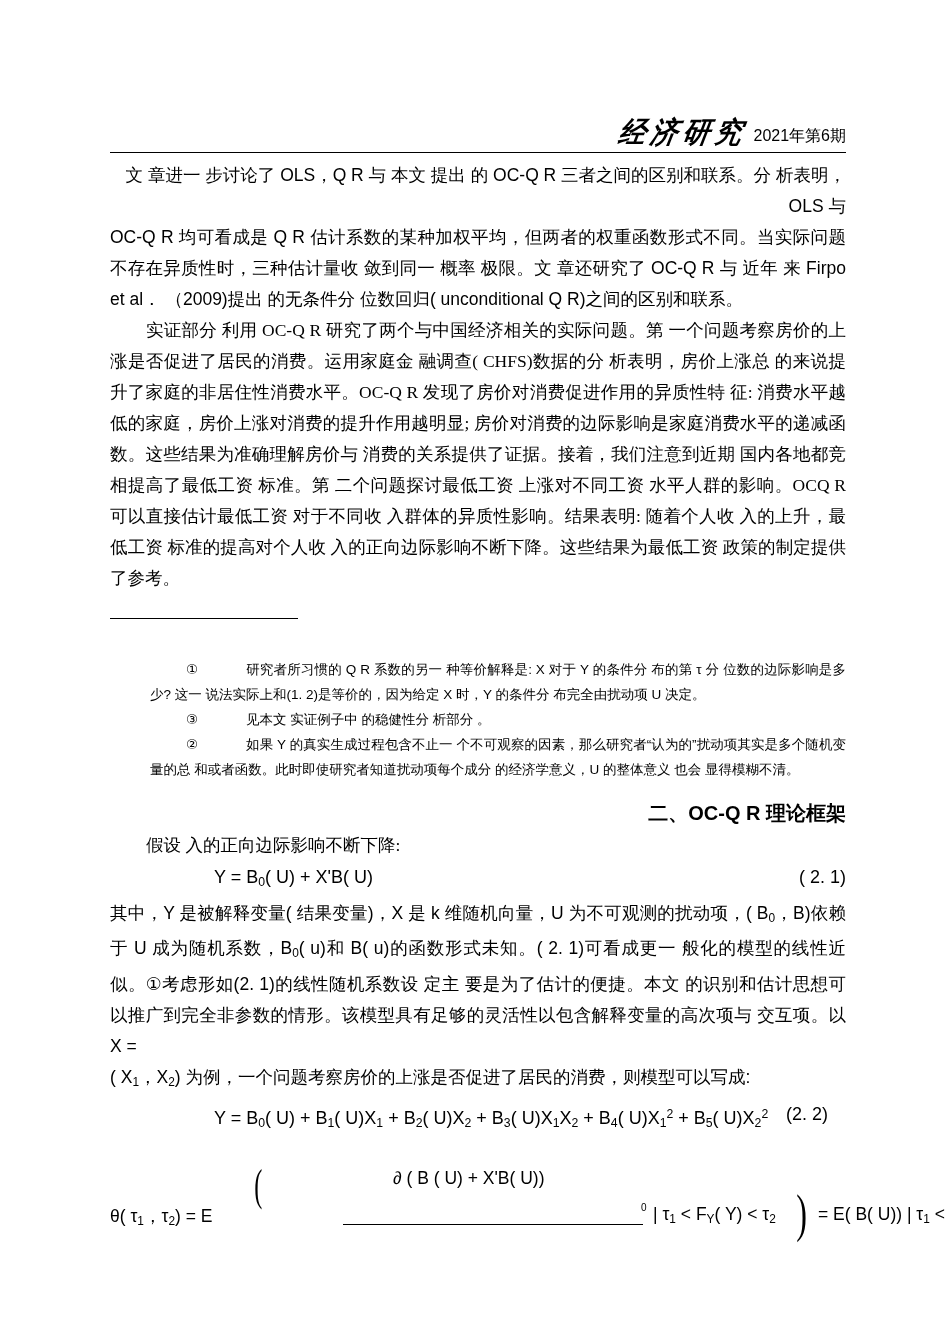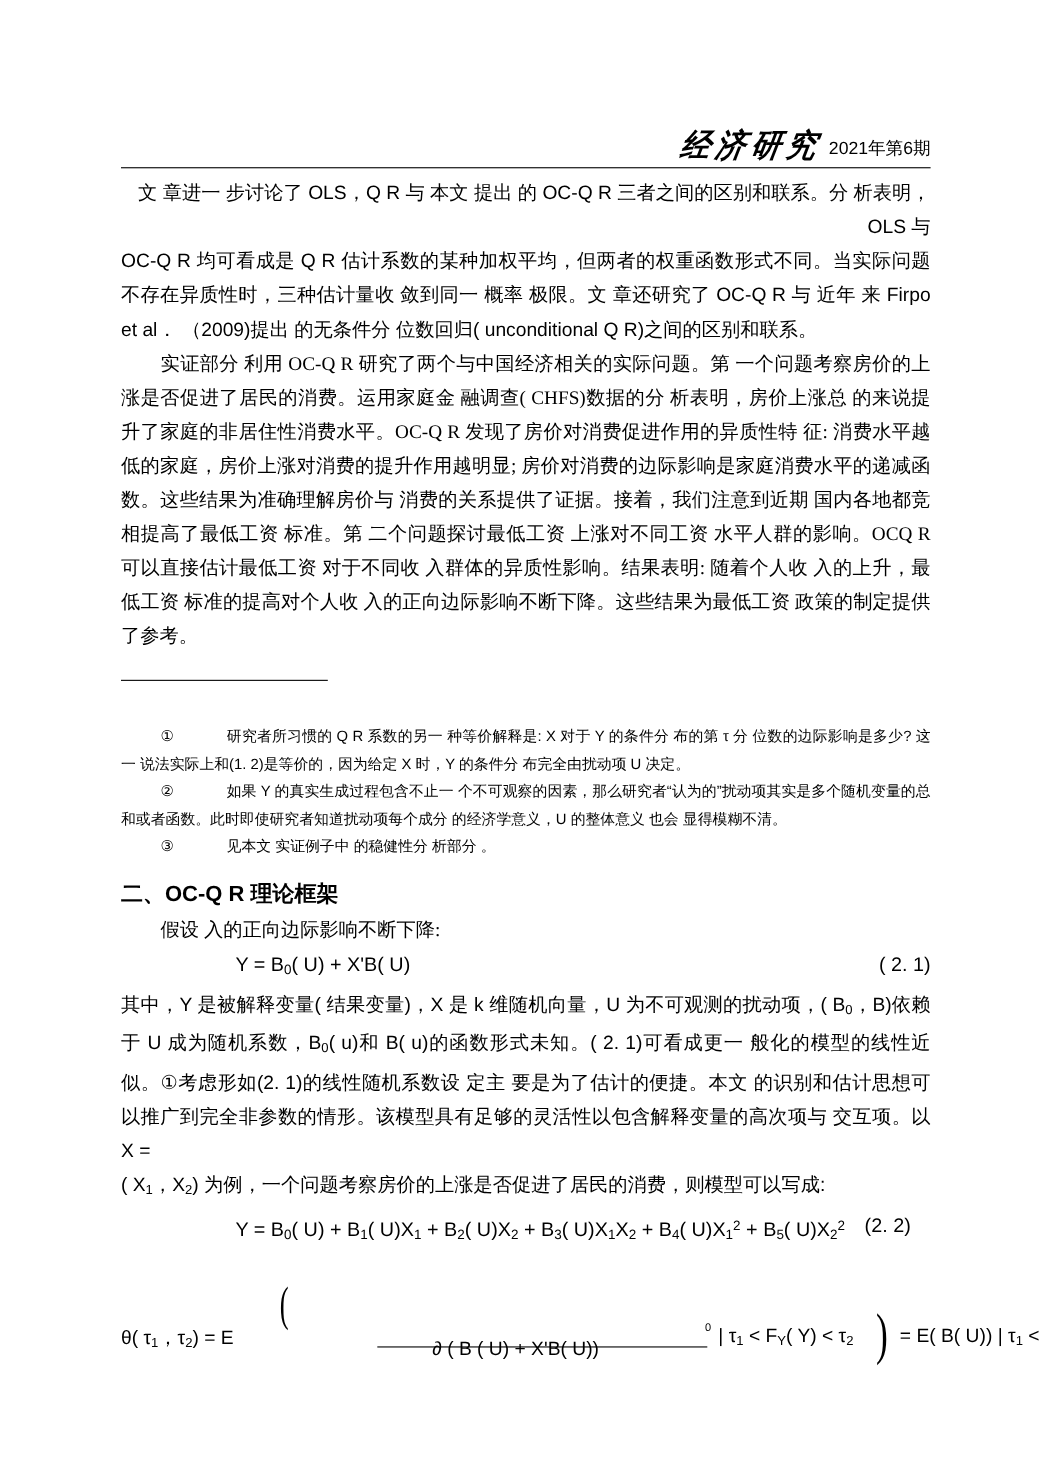--- a/index.html
+++ b/index.html
@@ -76,37 +76,38 @@
 
   
   .rule-foot {
     border-top: 1px solid #000;
     width: 188px;
     margin-top: 24px;
   }
 
   .footnotes {
     margin-top: 38px;
+    margin-left: 40px;
   }
   .fn {
     font-size: 13.5px;
     line-height: 25px;
     text-align: justify;
     text-justify: inter-ideograph;
     margin: 0;
   }
   .fn-marker {
     display: inline-block;
     width: 96px;
     text-indent: 36px;
   }
 
   
   .section-title {
-    text-align: left;
+    text-align: right;
     font-size: 20px;
     font-weight: bold;
     margin-top: 14px;
     line-height: 34px;
   }
 
   
   .eq-line {
     position: relative;
     font-size: 18px;
@@ -147,21 +148,20 @@
     font-size: 44px;
     line-height: 1;
     transform: scaleX(0.55);
     font-family: "Liberation Serif", "DejaVu Serif", serif;
   }
   .bigeq .numer {
     position: absolute;
     left: 283px;
     top: 16px;
     white-space: nowrap;
-    margin-top: 48px;
   }
   .bigeq .fracbar {
     position: absolute;
     left: 233px;
     top: 72px;
     width: 300px;
     border-top: 1px solid #000;
   }
   .bigeq .zero-sup {
     position: absolute;
@@ -211,24 +211,24 @@
     <p class="para">OC-Q R 均可看成是 Q R 估计系数的某种加权平均，但两者的权重函数形式不同。当实际问题不存在异质性时，三种估计量收 敛到同一 概率 极限。文 章还研究了 OC-Q R 与 近年 来 Firpo et al． （2009)提出 的无条件分 位数回归( unconditional Q R)之间的区别和联系。</p>
     <p class="para indent">实证部分 利用 OC-Q R 研究了两个与中国经济相关的实际问题。第 一个问题考察房价的上涨是否促进了居民的消费。运用家庭金 融调查( CHFS)数据的分 析表明，房价上涨总 的来说提升了家庭的非居住性消费水平。OC-Q R 发现了房价对消费促进作用的异质性特 征: 消费水平越低的家庭，房价上涨对消费的提升作用越明显; 房价对消费的边际影响是家庭消费水平的递减函数。这些结果为准确理解房价与 消费的关系提供了证据。接着，我们注意到近期 国内各地都竞相提高了最低工资 标准。第 二个问题探讨最低工资 上涨对不同工资 水平人群的影响。OCQ R 可以直接估计最低工资 对于不同收 入群体的异质性影响。结果表明: 随着个人收 入的上升，最低工资 标准的提高对个人收 入的正向边际影响不断下降。这些结果为最低工资 政策的制定提供了参考。</p>
 
     <div class="rule-foot"></div>
 
     <div class="footnotes">
       <p class="fn">
         <span class="fn-marker">①</span><span>研究者所习惯的 Q R 系数的另一 种等价解释是: X 对于 Y 的条件分 布的第 τ 分 位数的边际影响是多少? 这一 说法实际上和(1. 2)是等价的，因为给定 X 时，Y 的条件分 布完全由扰动项 U 决定。</span>
       </p>
       <p class="fn">
-        <span class="fn-marker">②</span><span>如果 Y 的真实生成过程包含不止一 个不可观察的因素，那么研究者“认为的”扰动项其实是多个随机变量的总 和或者函数。此时即使研究者知道扰动项每个成分 的经济学意义，U 的整体意义 也会 显得模糊不清。</span>
+        <span class="fn-marker">③</span><span>见本文 实证例子中 的稳健性分 析部分 。</span>
       </p>
       <p class="fn">
-        <span class="fn-marker">③</span><span>见本文 实证例子中 的稳健性分 析部分 。</span>
+        <span class="fn-marker">②</span><span>如果 Y 的真实生成过程包含不止一 个不可观察的因素，那么研究者“认为的”扰动项其实是多个随机变量的总 和或者函数。此时即使研究者知道扰动项每个成分 的经济学意义，U 的整体意义 也会 显得模糊不清。</span>
       </p>
     </div>
 
     <div class="section-title">二、OC-Q R 理论框架</div>
 
     <p class="para indent">假设 入的正向边际影响不断下降:</p>
 
     <div class="eq-line eq-centerish">
       <span><span>Y = B</span><sub>0</sub><span>( U) + X'B( U)</span></span>
       <span class="eq-num">( 2. 1)</span>

